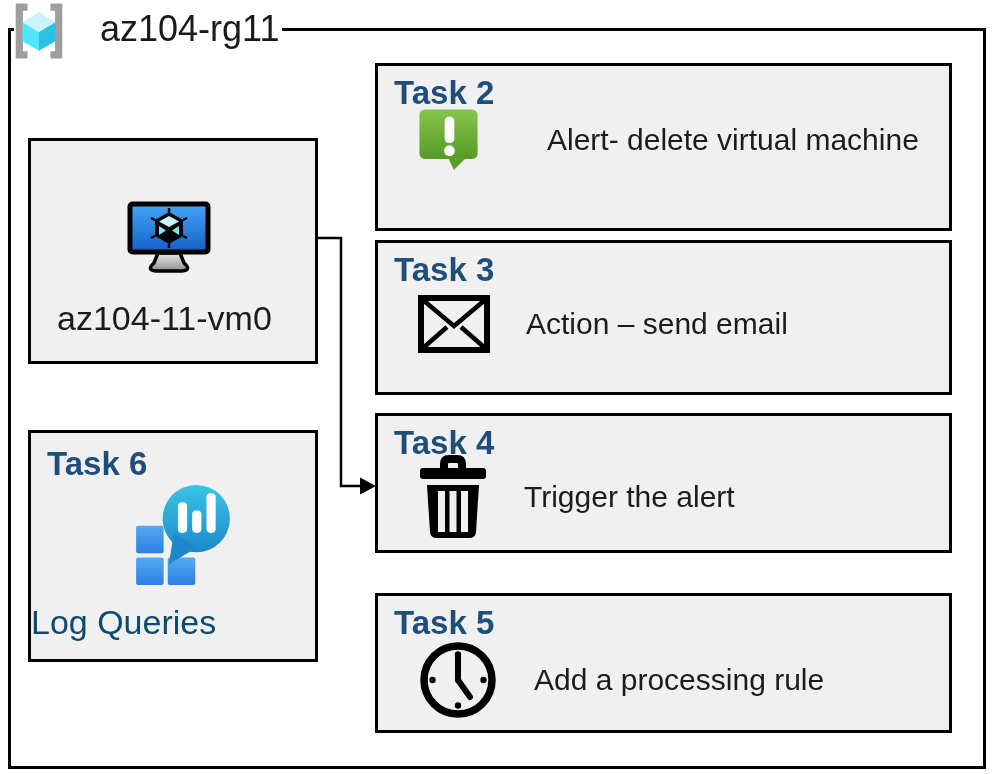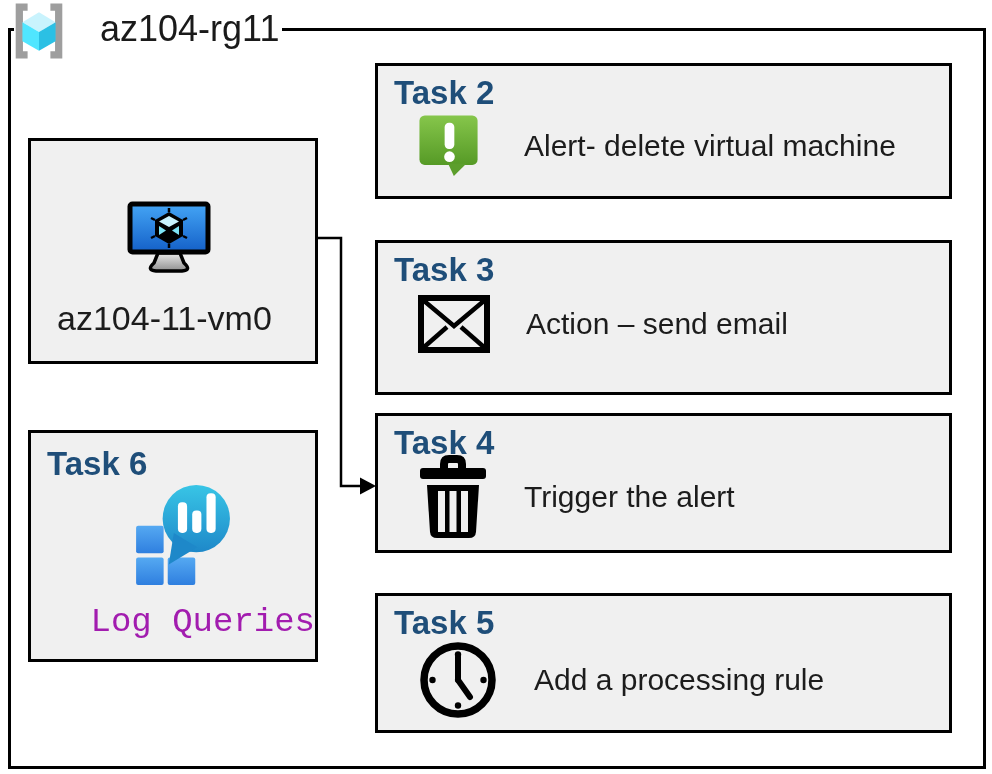--- a/index.html
+++ b/index.html
@@ -7,38 +7,38 @@
           font-family:"Liberation Sans",sans-serif;}
   .outer{position:absolute;left:8px;top:28px;width:978px;height:741px;
          border:3px solid #000;box-sizing:border-box;background:#fff;}
   .mask{position:absolute;left:14px;top:24px;width:268px;height:11px;background:#fff;}
   .rg-icon{position:absolute;left:10px;top:2px;width:58px;height:58px;}
   .rg-label{position:absolute;left:100px;top:8px;font-size:36px;color:#1a1a1a;}
 
   .tbox{position:absolute;background:#f0f0f0;border:3px solid #000;box-sizing:border-box;}
   #t1{left:28px;top:138px;width:290px;height:226px;}
   #t6{left:28px;top:430px;width:290px;height:232px;}
-  #t2{left:375px;top:63px;width:577px;height:136px;}
+  #t2{left:375px;top:63px;width:577px;height:168px;}
   #t3{left:375px;top:240px;width:577px;height:155px;}
   #t4{left:375px;top:413px;width:577px;height:140px;}
   #t5{left:375px;top:593px;width:577px;height:140px;}
 
   .ttitle{position:absolute;left:16px;top:8px;font-weight:bold;font-size:33px;color:#1f4e79;}
   .trow{position:absolute;left:40px;display:flex;align-items:center;gap:36px;}
-  #t2 .trow{top:48px;gap:44px;}
+  #t2 .trow{top:42px;gap:67px;}
   #t3 .trow{top:52px;}
   #t4 .trow{top:38px;}
   #t5 .trow{top:44px;}
   .ticon{flex:0 0 auto;display:block;}
   .tcap{font-size:30px;color:#1c1c1c;white-space:nowrap;}
 
   .vm-svg{position:absolute;left:95px;top:60px;width:86px;height:76px;}
   .t1cap{position:absolute;left:26px;top:158px;font-size:34px;color:#1c1c1c;white-space:nowrap;}
   .la-svg{position:absolute;left:100px;top:52px;width:102px;height:102px;}
-  .t6cap{position:absolute;left:0;right:0;top:170px;text-align:right;font-size:34px;color:#a21caf;font-family:Liberation Mono, monospace;}
+  .t6cap{position:absolute;left:0;right:0;top:170px;text-align:left;font-size:34px;color:#0c4a6e;}
 
   .connector{position:absolute;left:0;top:0;pointer-events:none;}
 </style>
 </head>
 <body>
 
 <div class="canvas">
 
   <div class="outer"></div>
   <div class="mask"></div>

